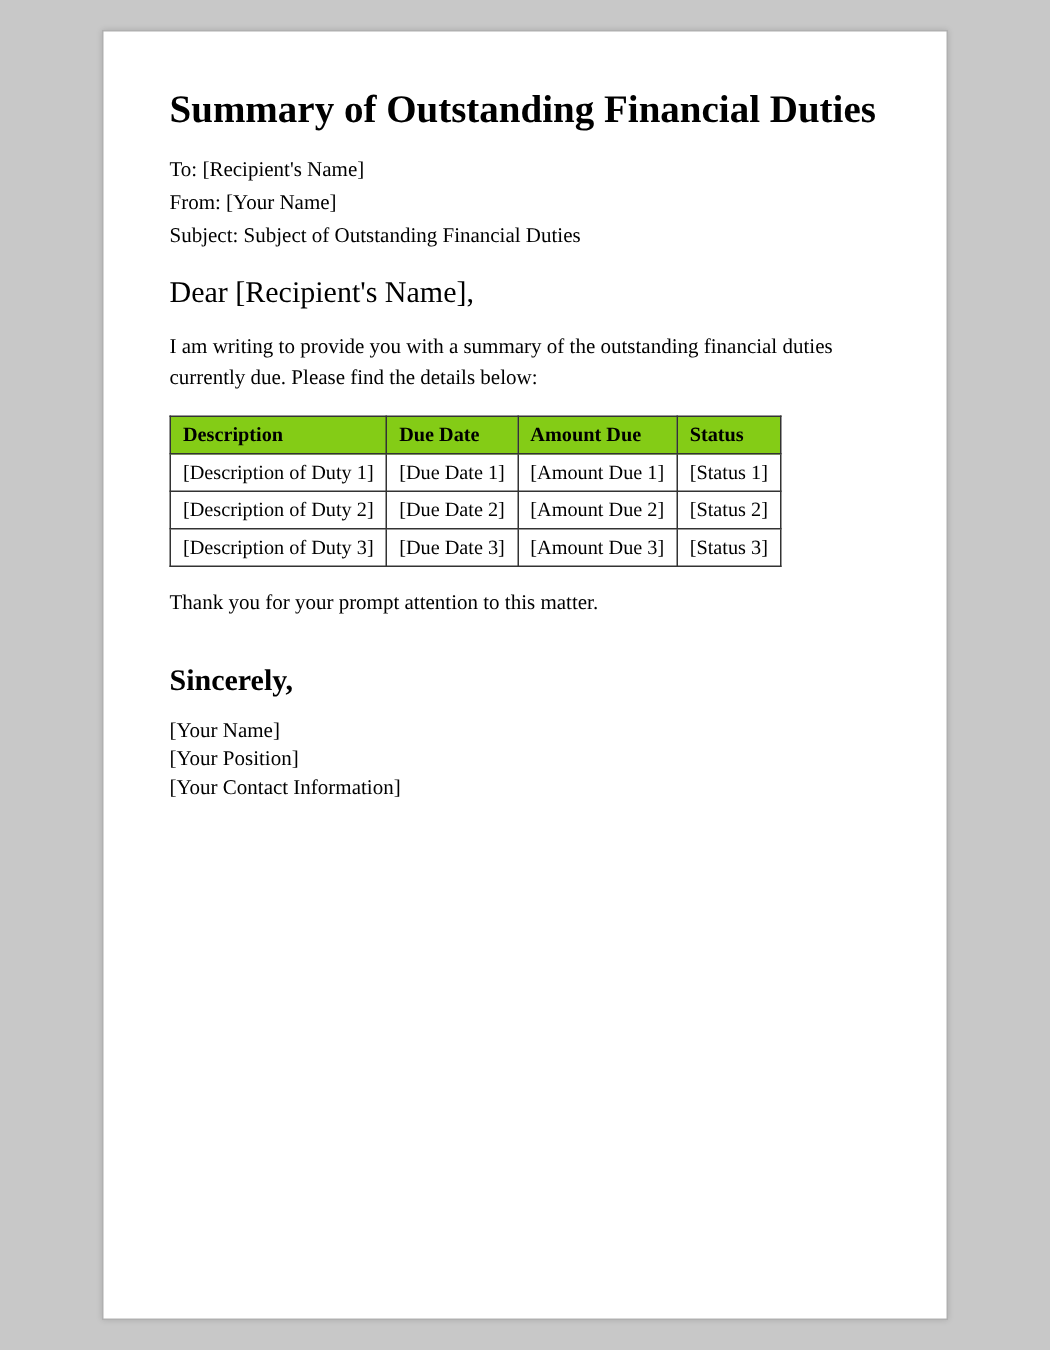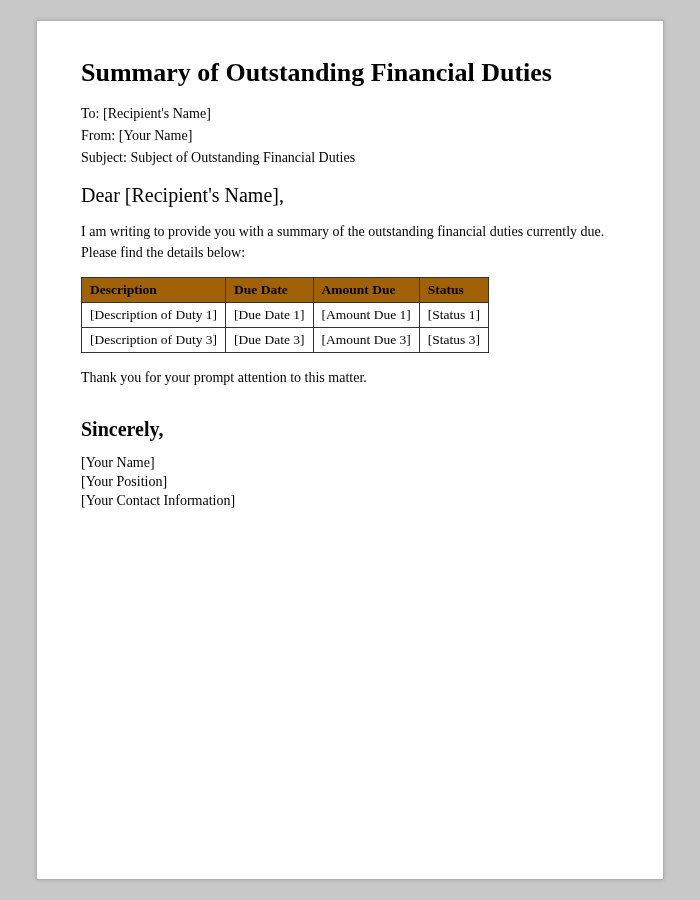--- a/index.html
+++ b/index.html
@@ -13,21 +13,21 @@
       display: flex;
       justify-content: center;
       align-items: flex-start;
       min-height: 900px;
       padding: 20px;
       font-family: "Times New Roman", Times, serif;
     }
 
     .page {
       background: #ffffff;
-      width: 628px;
+      width: 564px;
       min-height: 860px;
       padding: 36px 44px 36px 44px;
       border: 1px solid #b0b0b0;
       box-shadow: 0 0 4px rgba(0,0,0,0.15);
     }
 
     .doc-title {
       font-size: 26px;
       font-weight: bold;
       margin-bottom: 18px;
@@ -60,21 +60,21 @@
 
     .duties-table th,
     .duties-table td {
       border: 1px solid #333;
       padding: 4px 8px;
       text-align: left;
     }
 
     .duties-table th {
       font-weight: bold;
-      background: #a16207;
+      background: #84cc16;
     }
 
     .closing {
       font-size: 20px;
       font-weight: bold;
       margin-top: 30px;
       margin-bottom: 14px;
     }
 
     .signature-line {
@@ -107,20 +107,26 @@
       </tr>
     </thead>
     <tbody id="table-body">
     <tr>
           <td>[Description of Duty 1]</td>
           <td>[Due Date 1]</td>
           <td>[Amount Due 1]</td>
           <td>[Status 1]</td>
         </tr>
         <tr>
+          <td>[Description of Duty 2]</td>
+          <td>[Due Date 2]</td>
+          <td>[Amount Due 2]</td>
+          <td>[Status 2]</td>
+        </tr>
+        <tr>
           <td>[Description of Duty 3]</td>
           <td>[Due Date 3]</td>
           <td>[Amount Due 3]</td>
           <td>[Status 3]</td>
         </tr>
       </tbody>
   </table>
 
 
   <p class="body-text">Thank you for your prompt attention to this matter.</p>

